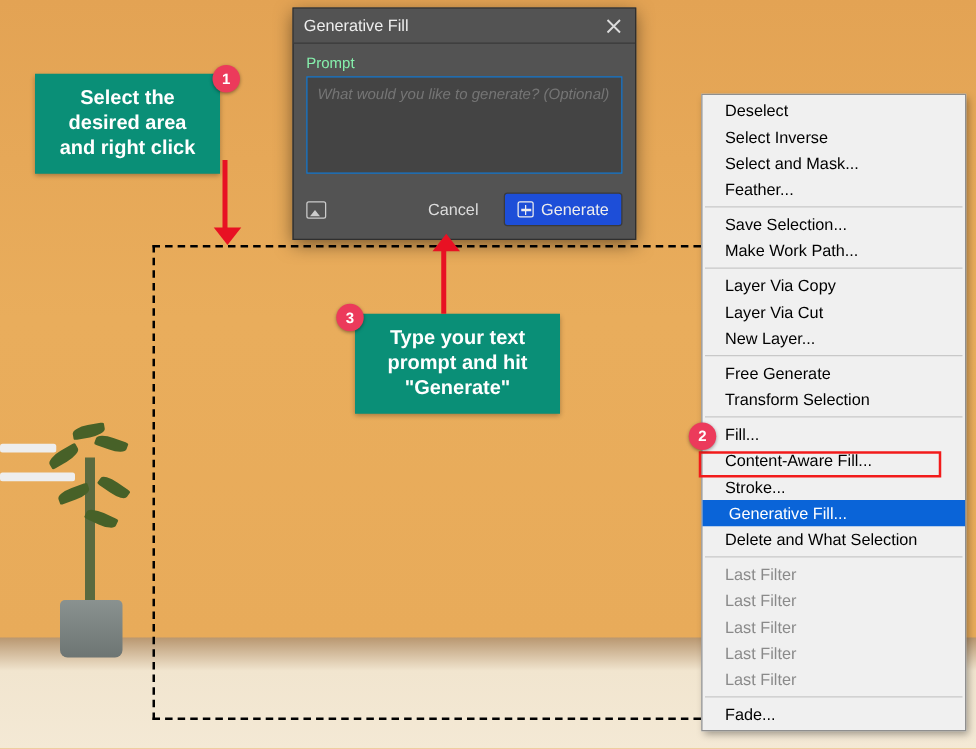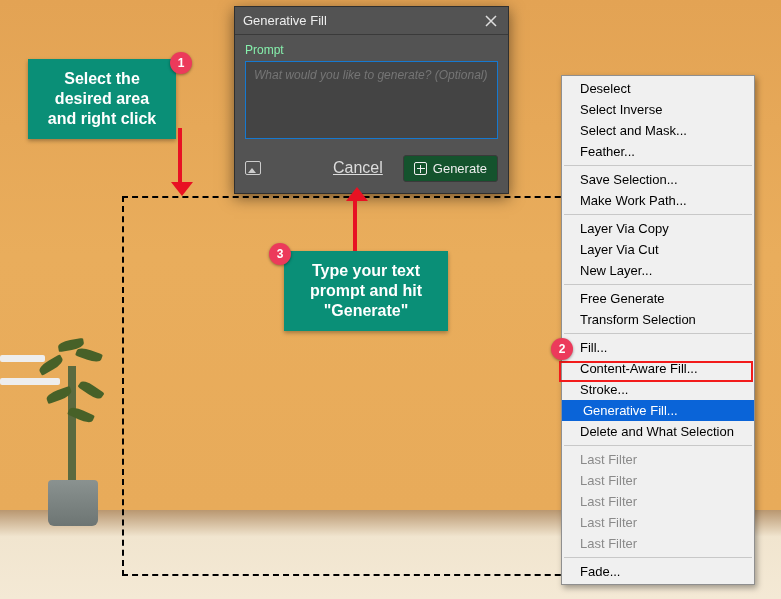--- a/index.html
+++ b/index.html
@@ -25,30 +25,30 @@
         border:1px solid #2f2f2f;box-shadow:0 4px 14px rgba(0,0,0,.5);}
   .dlg-title{display:flex;align-items:center;height:28px;padding:0 8px;background:#535353;color:#eee;font-size:13px;border-bottom:1px solid #3a3a3a;}
   .dlg-title .spacer{flex:1;}
   .dlg-close{width:18px;height:18px;color:#eee;display:flex;align-items:center;justify-content:center;cursor:pointer;font-size:14px;}
   .dlg-body{padding:8px 10px 10px;}
   .dlg-label{color:#86efac;font-size:12px;margin-bottom:4px;display:block;}
   .prompt-box{width:100%;height:78px;background:#444;border:1px solid #1679d0;color:#9f9f9f;
         font-size:12px;font-style:italic;padding:6px 8px;resize:none;outline:none;}
   .dlg-buttons{display:flex;align-items:center;gap:10px;margin-top:10px;}
   .dlg-buttons .gap{flex:1;}
-  .btn-plain{background:transparent;border:none;color:#dcdcdc;font-size:16px;padding:6px 10px;cursor:pointer;text-decoration:underline;}
-  .btn-raised{background:#14532d;border:1px solid #3a3a3a;color:#eee;font-size:13px;padding:5px 10px;cursor:pointer;display:flex;align-items:center;gap:6px;border-radius:3px;}
+  .btn-plain{background:transparent;border:none;color:#dcdcdc;font-size:13px;padding:6px 10px;cursor:pointer;}
+  .btn-raised{background:#1d4ed8;border:1px solid #3a3a3a;color:#eee;font-size:13px;padding:5px 10px;cursor:pointer;display:flex;align-items:center;gap:6px;border-radius:3px;}
   .gallery-icon{width:16px;height:14px;border:1.5px solid #ccc;border-radius:2px;position:relative;display:inline-block;}
   .gallery-icon:after{content:"";position:absolute;left:2px;bottom:1px;border-left:4px solid transparent;border-right:4px solid transparent;border-bottom:5px solid #ccc;}
   .gen-icon{width:13px;height:13px;border:1.5px solid #eee;border-radius:2px;position:relative;display:inline-block;}
   .gen-icon:before,.gen-icon:after{content:"";position:absolute;background:#eee;}
   .gen-icon:before{left:5px;top:2px;width:1.5px;height:8px;}
   .gen-icon:after{left:2px;top:5px;width:8px;height:1.5px;}
   
-  .ctx{position:absolute;left:561px;top:75px;width:194px;background:#f0f0f0;
+  .ctx{position:absolute;left:561px;top:75px;width:212px;background:#f0f0f0;
         border:1px solid #8f8f8f;box-shadow:2px 3px 6px rgba(0,0,0,.35);padding:2px 0;}
   .ctx-item{font-size:13px;color:#000;padding:2px 6px 2px 18px;cursor:default;line-height:17px;white-space:nowrap;}
   .ctx-item.hi{background:#0a64d8;color:#fff;padding-left:21px;}
   .ctx-item.dis{color:#8a8a8a;}
   .ctx-sep{height:1px;background:#c8c8c8;margin:3px 2px;}
   .hi-frame{position:absolute;left:559px;top:361px;width:194px;height:21px;border:2px solid #f21b1b;pointer-events:none;}
   
   .callout{position:absolute;background:#0a8f77;color:#fff;font-weight:600;font-size:16px;text-align:center;padding:10px 12px;line-height:20px;box-shadow:0 2px 4px rgba(0,0,0,.3);}
   .num{position:absolute;width:22px;height:22px;border-radius:50%;background:#ec3a5b;color:#fff;font-size:12px;font-weight:700;display:flex;align-items:center;justify-content:center;box-shadow:0 1px 3px rgba(0,0,0,.4);}
   .arrow{position:absolute;width:0;}

